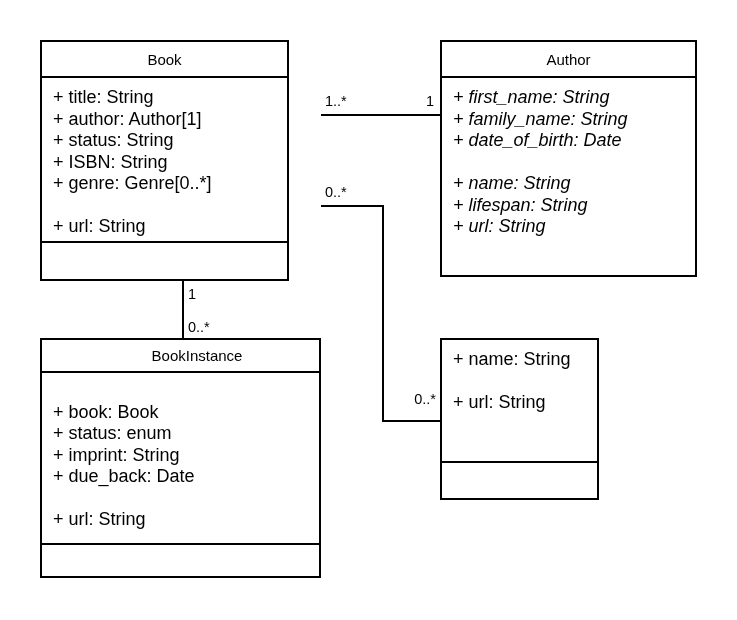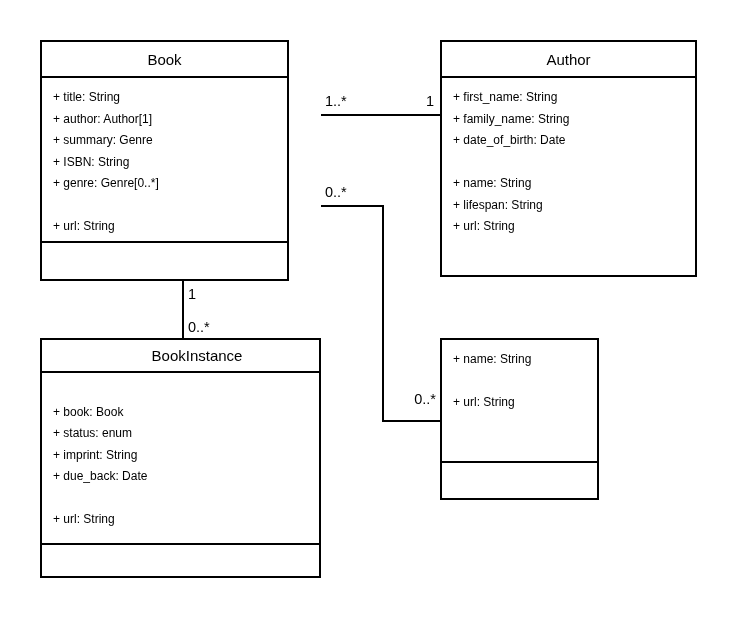--- a/index.html
+++ b/index.html
@@ -32,37 +32,38 @@
     color: #000000;
     line-height: 1;
     display: flex;
     align-items: center;
     justify-content: center;
     border-bottom: 2px solid #000000;
   }
   .class-attrs {
     box-sizing: border-box;
     padding: 9px 11px 12px 11px;
-    font-size: 12px;
+    font-size: 18px;
     color: #000000;
     flex: 1 1 auto;
     border-bottom: 2px solid #000000;
   }
   .attr-line {
     line-height: 21.5px;
     white-space: pre;
   }
   .attr-gap {
     height: 21.5px;
   }
   .class-ops {
     box-sizing: border-box;
   }
   .no-ops > .class-attrs {
     border-bottom: none;
+    font-style: italic;
   }
 
   
   .conn-h {
     position: absolute;
     height: 0;
     border-top: 2px solid #000000;
   }
   .conn-v {
     position: absolute;
@@ -85,21 +86,21 @@
 </head>
 <body>
 
 <div id="canvas">
 
   <div class="uml-class" style="left:40px; top:40px; width:249px; height:241px;">
     <div class="class-title" style="height:36px;">Book</div>
     <div class="class-attrs" style="height:165px;">
       <div class="attr-line">+ title: String</div>
       <div class="attr-line">+ author: Author[1]</div>
-      <div class="attr-line">+ summary: Genre</div>
+      <div class="attr-line">+ status: String</div>
       <div class="attr-line">+ ISBN: String</div>
       <div class="attr-line">+ genre: Genre[0..*]</div>
       <div class="attr-gap"></div>
       <div class="attr-line">+ url: String</div>
     </div>
     <div class="class-ops" style="height:36px;"></div>
   </div>
 
   <div class="uml-class no-ops" style="left:440px; top:40px; width:257px; height:237px;">
     <div class="class-title" style="height:36px;">Author</div>

